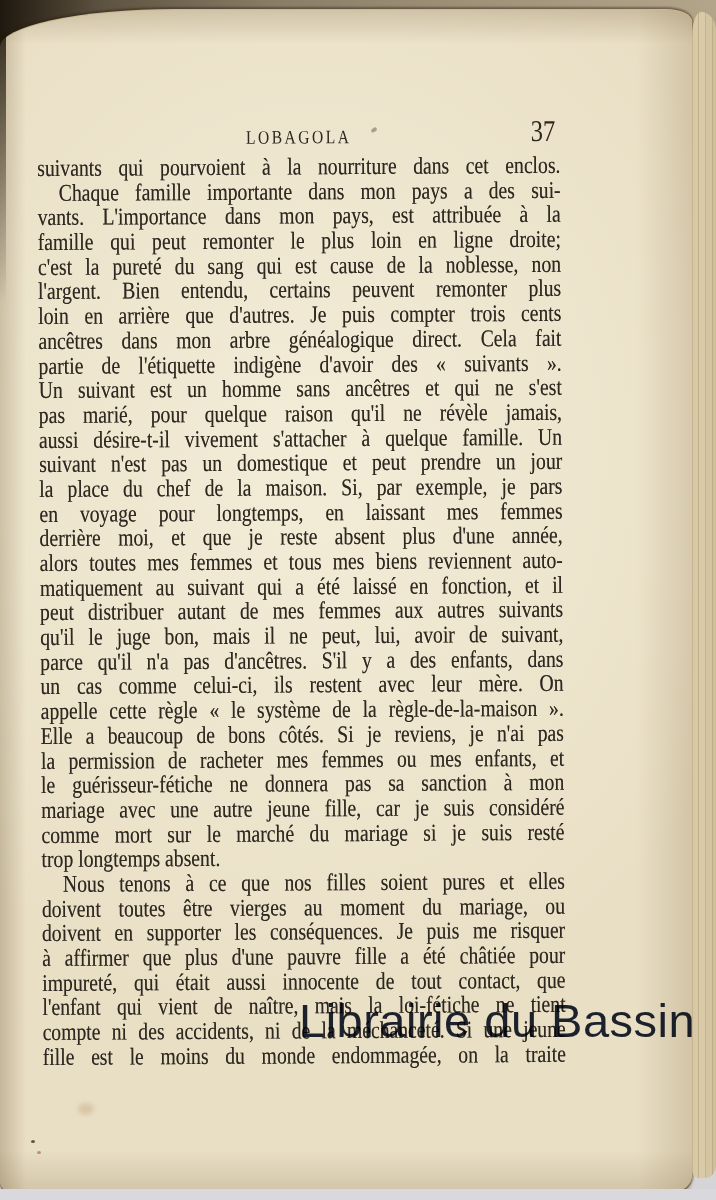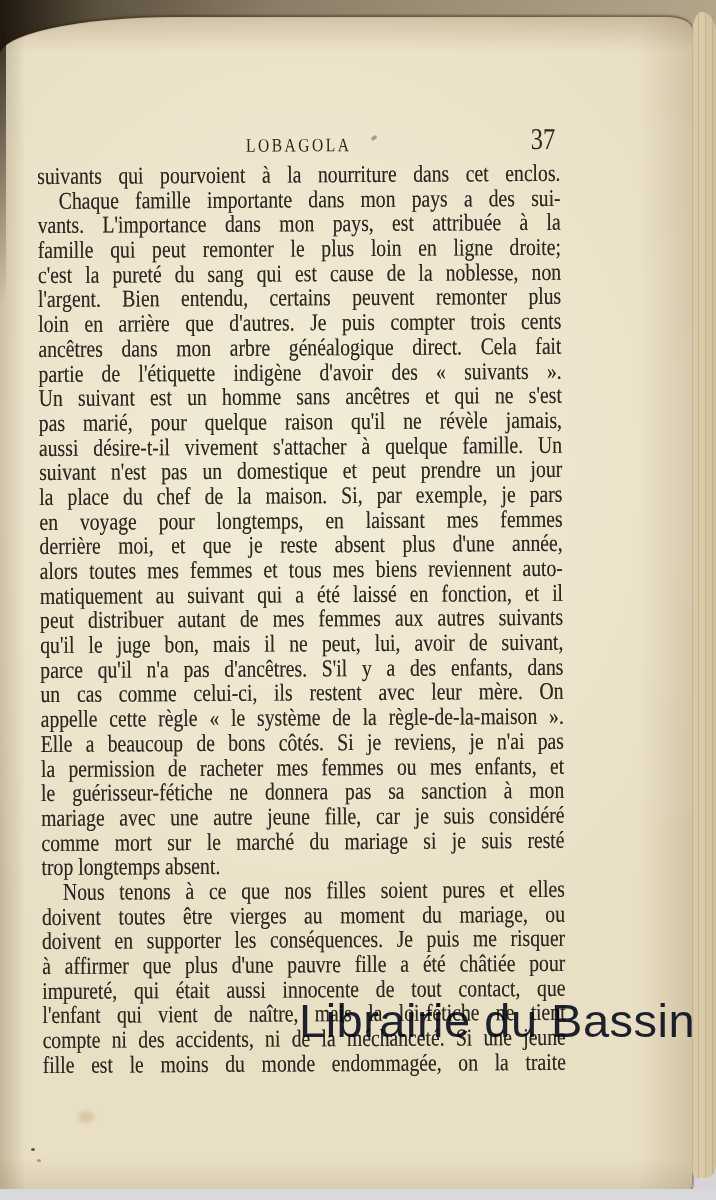--- a/index.html
+++ b/index.html
@@ -5,21 +5,21 @@
   html,body{margin:0;padding:0;}
   body{width:716px;height:1200px;overflow:hidden;background:#d6d4d7;
        font-family:"Liberation Serif","DejaVu Serif",serif;}
   .photo{position:relative;width:716px;height:1200px;overflow:hidden;background:#d6d4d7;}
 
   
   .bg-top{position:absolute;left:0;top:0;width:716px;height:52px;
     background:linear-gradient(90deg,#1f180e 0%,#5d5240 14%,#8a7d67 38%,#9c8f76 62%,#ab9d83 85%,#b3a58a 100%);}
 
   
-  .page{position:absolute;left:0;top:18px;width:692px;height:1182px;
+  .page{position:absolute;left:0;top:10px;width:692px;height:1182px;
     background:
       radial-gradient(120% 85% at 45% 38%, rgba(255,252,238,0.45), rgba(255,252,238,0) 58%),
       linear-gradient(90deg, rgba(110,88,55,0.30), rgba(110,88,55,0) 26px),
       linear-gradient(270deg, rgba(150,125,85,0.28), rgba(150,125,85,0) 55px),
       linear-gradient(180deg, rgba(125,100,65,0.28), rgba(125,100,65,0) 34px),
       linear-gradient(0deg, rgba(125,100,65,0.22), rgba(125,100,65,0) 42px),
       #e9dfc5;
     border-radius:175px 26px 20px 12px / 38px 12px 16px 10px;
     box-shadow:0 -1px 0 #cbbb93, 0 -3px 2px rgba(40,30,15,0.45),
                2px 0 1px rgba(120,100,60,0.40),

